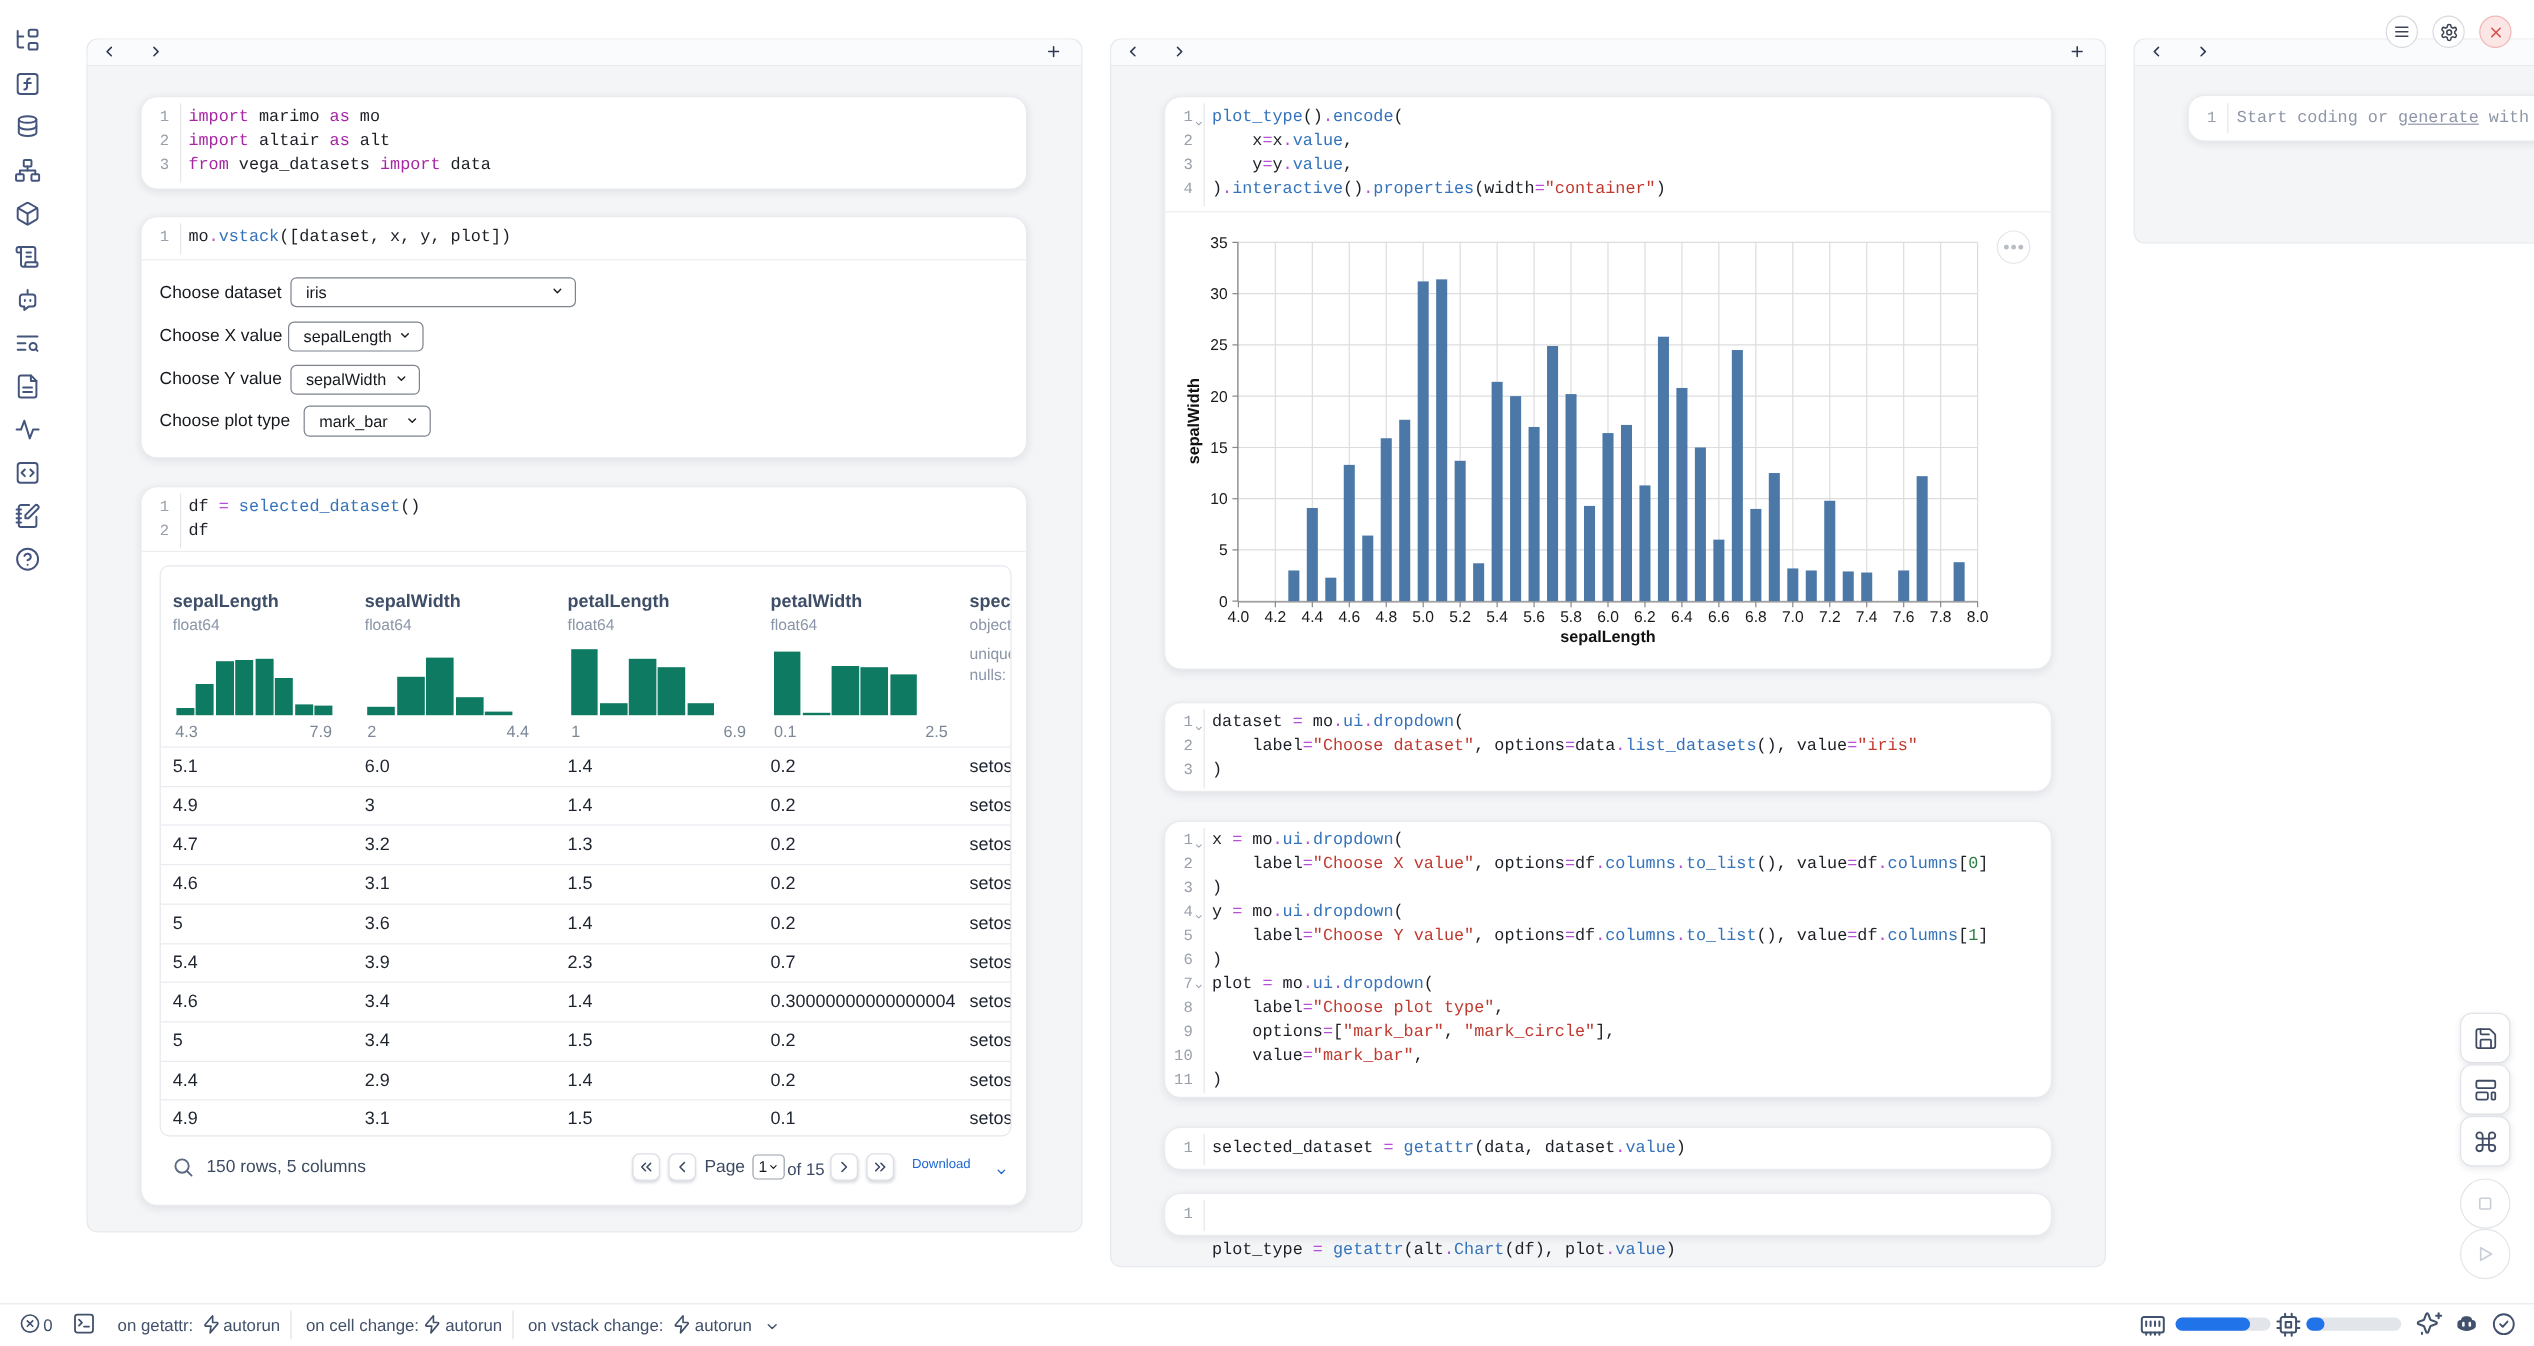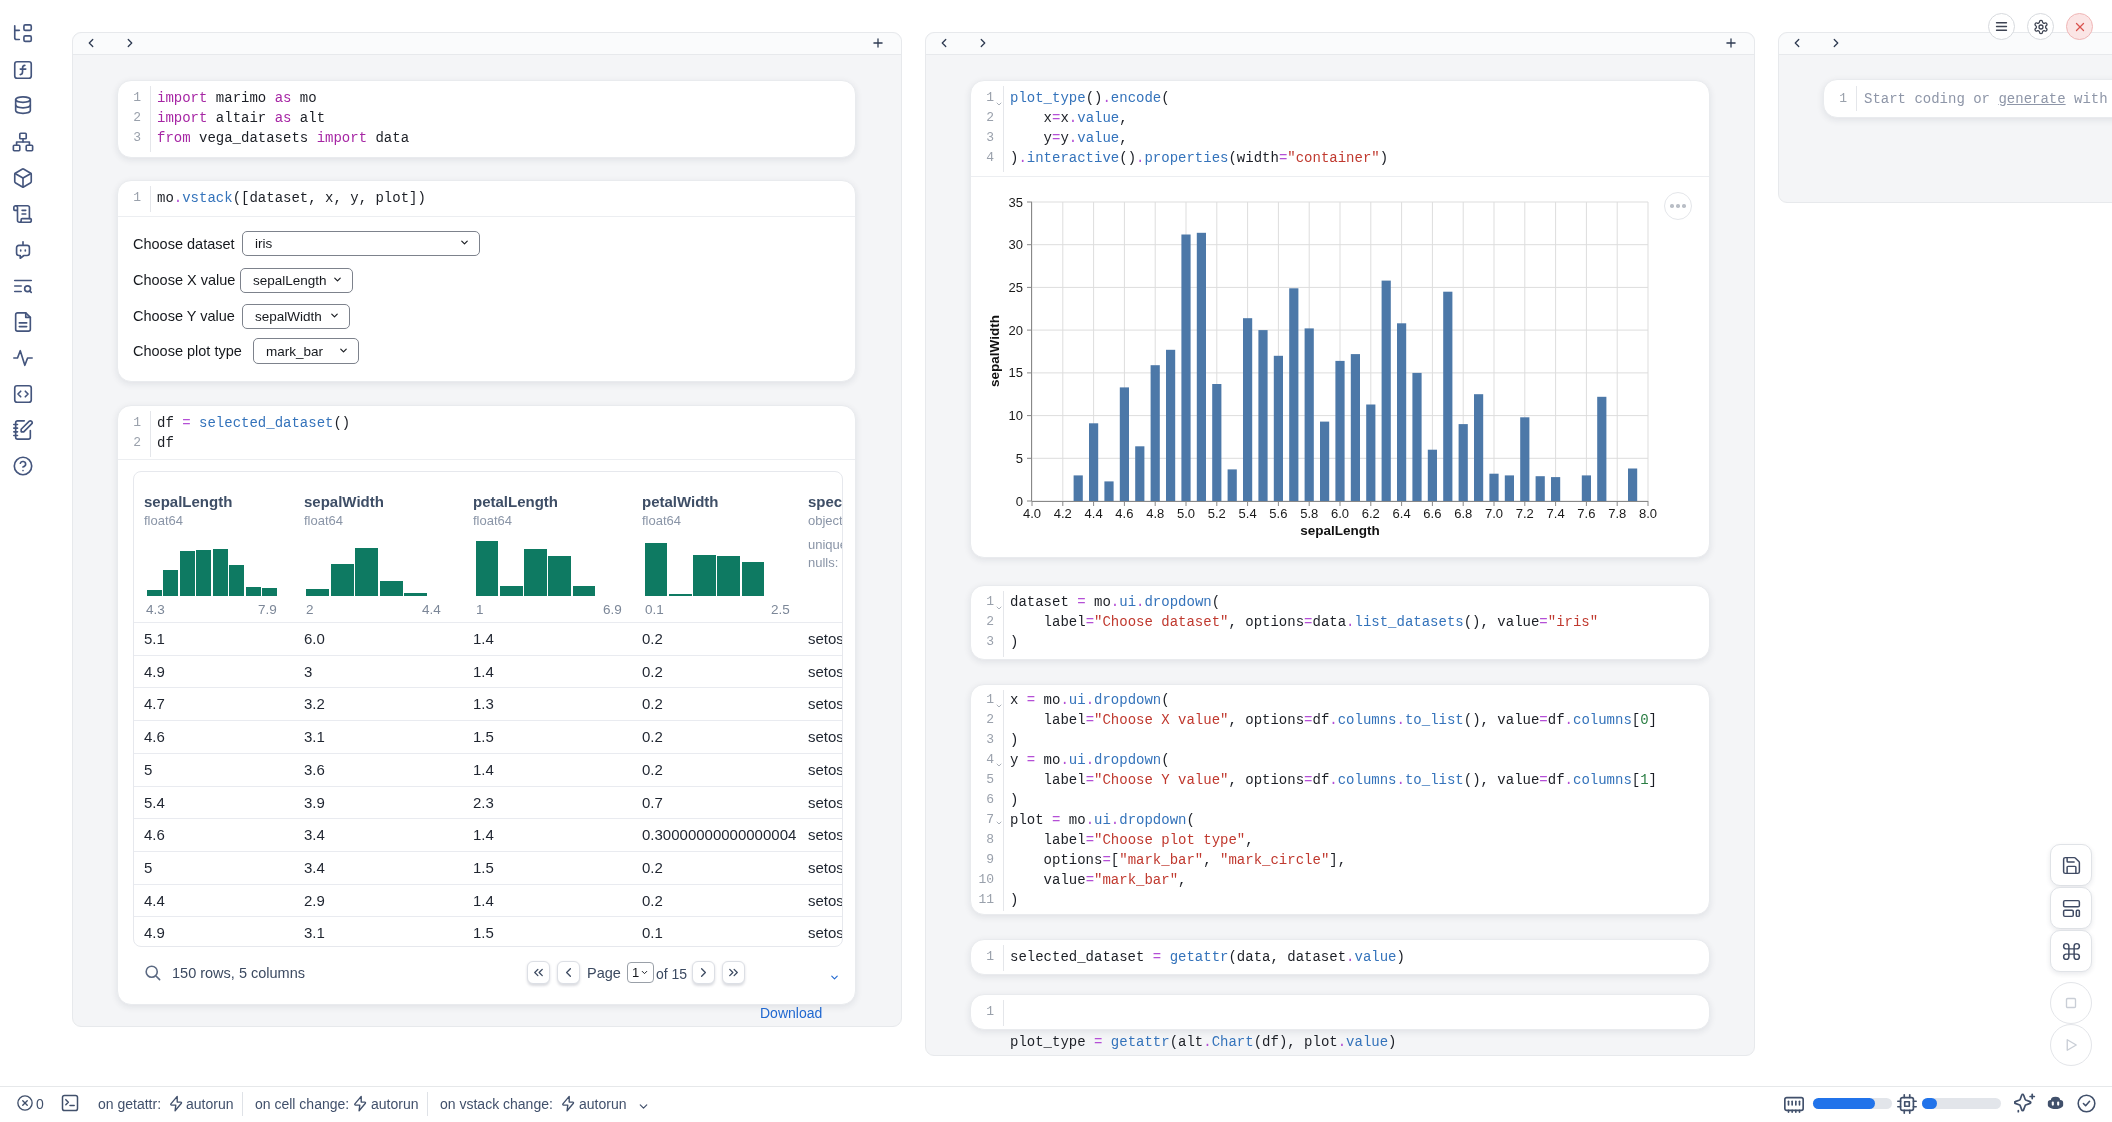--- a/index.html
+++ b/index.html
@@ -323,21 +323,21 @@
     <svg width="15" height="15" viewBox="0 0 24 24" fill="none" stroke="#3c4a61" stroke-width="2.1" stroke-linecap="round" stroke-linejoin="round">
       <path d="m9 18 6-6-6-6"></path>
     </svg>
   </div>
 <div class="pgbtn" style="left:722px;top:961px;z-index:3">
     <svg width="15" height="15" viewBox="0 0 24 24" fill="none" stroke="#3c4a61" stroke-width="2.1" stroke-linecap="round" stroke-linejoin="round">
       <path d="m6 17 5-5-5-5"></path>
       <path d="m13 17 5-5-5-5"></path>
     </svg>
   </div>
-<div class="abs" style="left:760px;top:1005px;font-size:14px;color:#2068d0;z-index:3">Download</div>
+<div class="abs" style="left:760px;top:964px;font-size:11px;color:#2068d0;z-index:3">Download</div>
 <div class="abs" style="left:829px;top:969px;z-index:3"><svg width="11" height="11" viewBox="0 0 24 24" fill="none" stroke="#2068d0" stroke-width="2.4" stroke-linecap="round" stroke-linejoin="round">
       <path d="m6 9 6 6 6-6"></path>
     </svg></div>
 <div class="cell" style="left:970px;top:80px;width:740px;height:478px"></div>
 <div class="gut" style="left:970px;top:88px;width:24px;z-index:3">1
 2
 3
 4</div>
 <div class="gline" style="left:1003px;top:86px;height:86px;z-index:3"></div>
 <div class="code" style="left:1010px;top:88px;z-index:3"><span class="a">plot_type</span>()<span class="o">.</span><span class="a">encode</span>(

